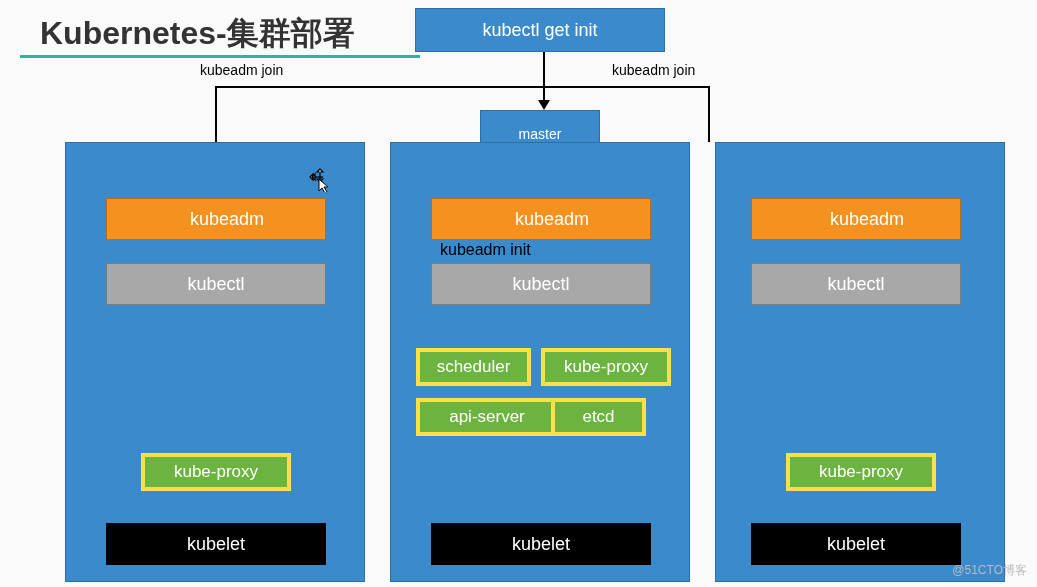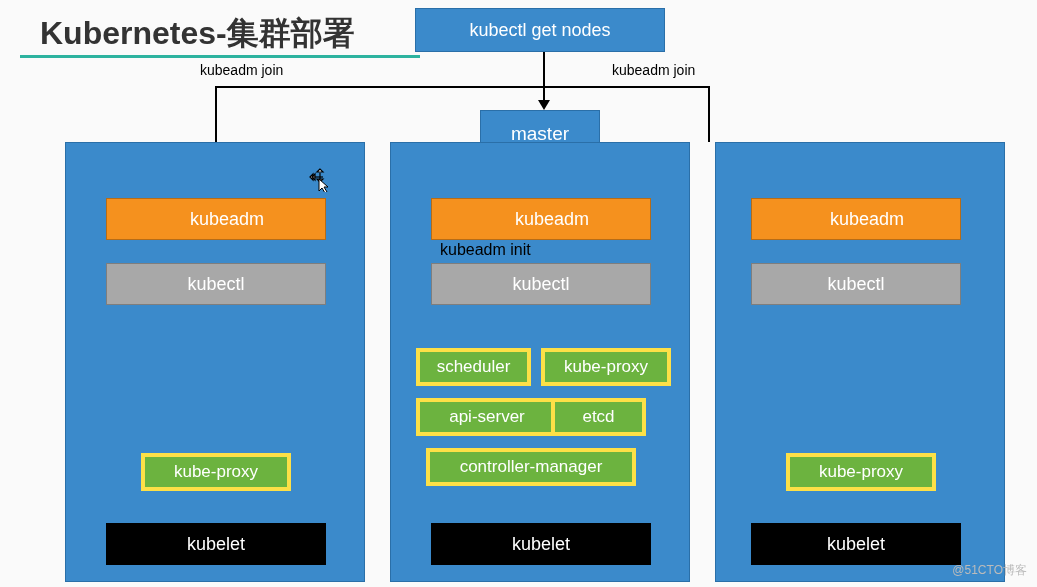--- a/index.html
+++ b/index.html
@@ -11,21 +11,21 @@
     .top-box { position: absolute; top: 8px; left: 415px; width: 250px; height: 44px; background: #3b8acb; border: 1px solid #2a6fa8; color: #fff; display: flex; align-items: center; justify-content: center; font-size: 18px; }
     
     .conn-line { position: absolute; background: #000; }
     .vline { width: 2px; }
     .hline { height: 2px; }
     
     .arrow-down { position: absolute; width: 0; height: 0; border-left: 6px solid transparent; border-right: 6px solid transparent; border-top: 10px solid #000; }
     
     .join-label { position: absolute; top: 62px; font-size: 14px; color: #000; }
     
-    .master-tab { position: absolute; top: 110px; left: 480px; width: 120px; height: 48px; background: #3b8acb; border: 1px solid #2a6fa8; color: #fff; display: flex; align-items: center; justify-content: center; font-size: 19px; }
+    .master-tab { position: absolute; top: 110px; left: 480px; width: 120px; height: 48px; background: #3b8acb; border: 1px solid #2a6fa8; color: #fff; display: flex; align-items: center; justify-content: center; font-size: 14px; }
     
     .node-box { position: absolute; top: 142px; width: 300px; height: 440px; background: #3b8acb; border: 1px solid #2a6fa8; }
     .node-left { left: 65px; }
     .node-mid { left: 390px; }
     .node-right { left: 715px; width: 290px; }
     
     .comp { position: absolute; left: 40px; width: 220px; height: 42px; display: flex; align-items: center; justify-content: center; font-size: 18px; color: #fff; border: 1px solid rgba(0,0,0,0.25); }
     .comp-orange { background: #f5911e; padding-left: 22px; }
     .comp-gray { background: #a8a8a8; }
     .comp-black { background: #000; }
@@ -38,21 +38,21 @@
     .cursor svg { width: 100%; height: 100%; }
     
     .watermark { position: absolute; bottom: 8px; right: 10px; font-size: 12px; color: #bbb; }
   </style>
 </head>
 <body>
 
 <div class="title">Kubernetes-集群部署</div>
 <div class="title-underline"></div>
 
-<div class="top-box">kubectl get nodes</div>
+<div class="top-box">kubectl get init</div>
 
 <div class="conn-line vline" style="top:52px; left:543px; height:36px;"></div>
 <div class="conn-line hline" style="top:86px; left:215px; width:495px;"></div>
 <div class="conn-line vline" style="top:86px; left:215px; height:56px;"></div>
 <div class="conn-line vline" style="top:86px; left:708px; height:56px;"></div>
 <div class="conn-line vline" style="top:86px; left:543px; height:18px;"></div>
 <div class="arrow-down" style="top:100px; left:538px;"></div>
 
 <div class="join-label" style="left:200px;">kubeadm join</div>
 <div class="join-label" style="left:612px;">kubeadm join</div>
@@ -66,21 +66,20 @@
   <div class="comp comp-black" style="top:380px;">kubelet</div>
 </div>
 
 <div class="node-box node-mid">
   <div class="comp comp-orange" style="top:55px;">kubeadm</div>
   <div class="comp comp-gray" style="top:120px;">kubectl</div>
   <div class="small-green" style="top:205px; left:25px; width:115px;">scheduler</div>
   <div class="small-green" style="top:205px; left:150px; width:130px;">kube-proxy</div>
   <div class="small-green" style="top:255px; left:25px; width:142px;">api-server</div>
   <div class="small-green" style="top:255px; left:160px; width:95px;">etcd</div>
-  <div class="small-green" style="top:305px; left:35px; width:210px;">controller-manager</div>
   <div class="comp comp-black" style="top:380px;">kubelet</div>
 </div>
 
 <div class="kubeadm-init">kubeadm init</div>
 
 <div class="node-box node-right">
   <div class="comp comp-orange" style="top:55px; left:35px; width:210px;">kubeadm</div>
   <div class="comp comp-gray" style="top:120px; left:35px; width:210px;">kubectl</div>
   <div class="small-green" style="top:310px; left:70px; width:150px;">kube-proxy</div>
   <div class="comp comp-black" style="top:380px; left:35px; width:210px;">kubelet</div>

